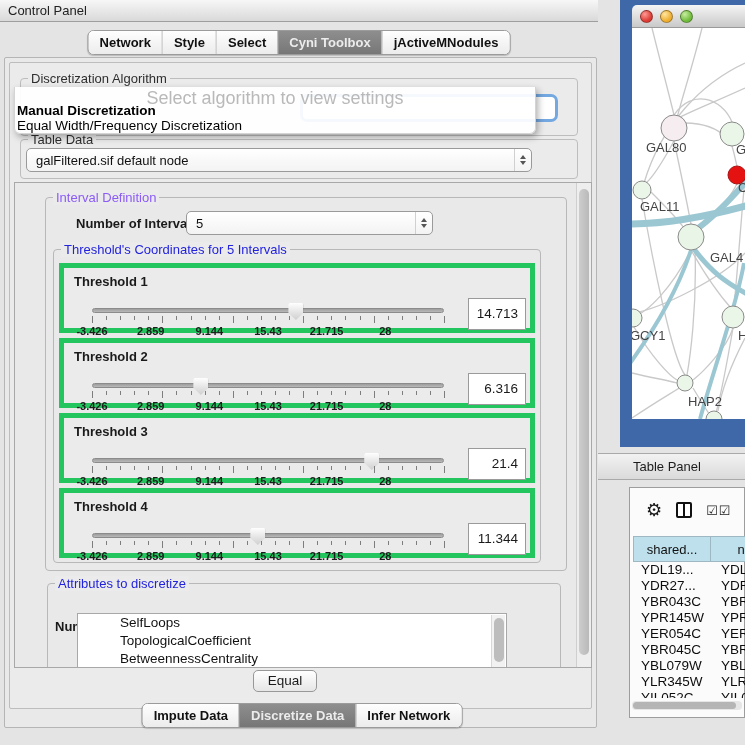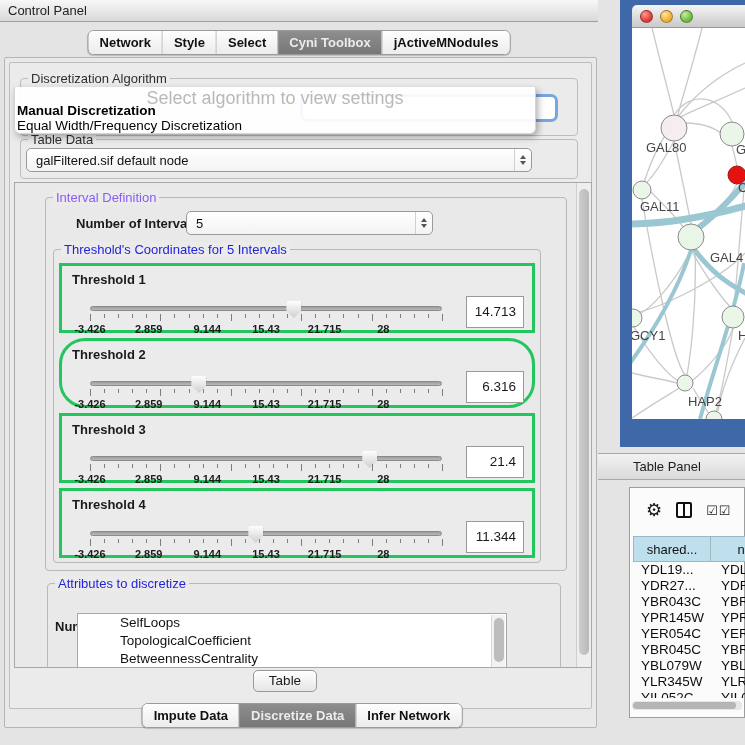--- a/index.html
+++ b/index.html
@@ -54,21 +54,21 @@
   .popup .pitem { font-size:13.5px; color:#000; height:15px; line-height:15px; padding-left:2px; }
   .popup .pitem.bold { font-weight:bold; }
 
   
   .scrollpane { position:absolute; left:14px; top:182px; width:578px; height:486px;
     border:1px solid #a8a8a8; background:#e9e9e9; overflow:hidden; }
   .vsb { position:absolute; right:0; top:0; width:15px; height:100%; background:#eeeeee; border-left:1px solid #cfcfcf; }
   .vsb .thumb-v { position:absolute; left:2px; width:10px; background:linear-gradient(90deg,#cdcdcd,#b9b9b9); border-radius:5px; }
 
   
-  .th-box { position:absolute; left:44px; width:476px; height:70px; border:3px solid #22c55e; background:#ebebeb; }
+  .th-box { position:absolute; left:44px; width:476px; height:70px; border:5px solid #22c55e; background:#ebebeb; }
   .th-label { position:absolute; left:10px; top:6px; font-weight:bold; font-size:13px; }
   .slider { position:absolute; left:26px; top:33px; width:356px; height:36px; }
   .track { position:absolute; left:2px; right:2px; top:7px; height:5px; background:linear-gradient(#9d9d9d,#b9b9b9);
     border:1px solid #8b8b8b; border-radius:3px; }
   .thumb { position:absolute; top:2px; width:15px; height:17px; margin-left:-7px;
     background:linear-gradient(#fefefe,#cfcfcf); clip-path:polygon(8% 0,92% 0,100% 10%,100% 58%,50% 100%,0 58%,0 10%);
     filter:drop-shadow(0 0 1px #6e6e6e); }
   .ticks { position:absolute; left:2px; right:2px; top:15px; height:9px; }
   .tick { position:absolute; width:1px; background:#7d7d7d; }
   .tick.major { height:7px; } .tick.minor { height:4px; }
@@ -257,21 +257,21 @@
 
                 <span class="tick-label" style="left: 66.6667%;">21.715</span>
 
                 <span class="tick-label" style="left: 83.3333%;">28</span>
 
             </div>
           </div>
           <div class="value-box">14.713</div>
         </div>
 
-        <div class="th-box" style="top: 155px; border-radius: 26px;">
+        <div class="th-box" style="top: 155px;">
           <div class="th-label">Threshold 2</div>
           <div class="slider">
             <div class="track"></div>
             <div class="thumb" style="left: 31%;"></div>
             <div class="ticks">
               <span class="tick major" style="left: 0%;"></span>
               <span class="tick minor" style="left: 4%;"></span>
               <span class="tick minor" style="left: 8%;"></span>
               <span class="tick minor" style="left: 12%;"></span>
               <span class="tick minor" style="left: 16%;"></span>
@@ -437,21 +437,21 @@
       <div class="list-vsb">
           <div class="thumb-v2"></div>
         </div>
     </div>
 
     <div class="vsb">
       <div class="thumb-v" style="top:6px; height:466px;"></div>
     </div>
   </div>
 
-  <div class="btn" style="left:253px; top:670px; width:64px; height:22px; line-height:20px;">Table</div>
+  <div class="btn" style="left:253px; top:670px; width:64px; height:22px; line-height:20px;">Equal</div>
 
   <div class="tabbar bottom">
 
       <div class="tab">
         <span>Impute Data</span>
       </div>
 
       <div class="tab selected">
         <span>Discretize Data</span>
       </div>

